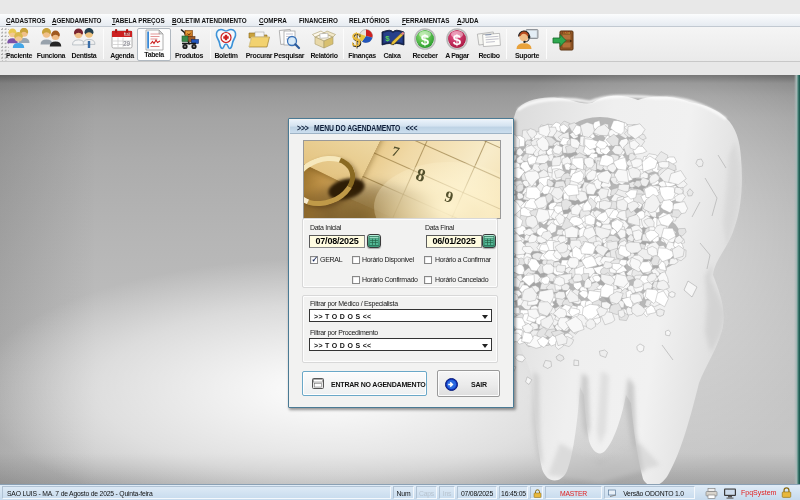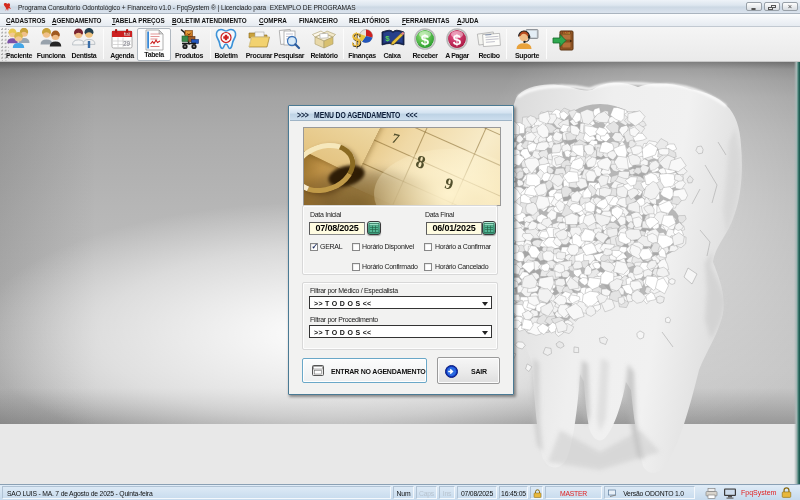--- a/index.html
+++ b/index.html
@@ -18,21 +18,21 @@
 #menu span { position:absolute; top:2.5px; letter-spacing:-0.05px; white-space:nowrap; transform:scaleX(0.9); transform-origin:left center; }
 #toolbar { position:absolute; left:0; top:27px; width:800px; height:35px;
   background:linear-gradient(#f5f5f5,#eaeaea); border-bottom:1px solid #c8c8c8; }
 .grip { position:absolute; left:1px; top:1px; width:8px; height:33px;
   background-image:radial-gradient(circle at 1.2px 1.2px,#a2a2a2 0.8px,transparent 1px);
   background-size:3.6px 3.6px; }
 .tbsep { position:absolute; top:2px; height:30px; width:1px; background:#c6c6c6; border-right:1px solid #fcfcfc; }
 .tbtn { position:absolute; top:1px; height:33px; text-align:center; }
 .tbtn .lbl { position:absolute; left:-4px; right:-4px; bottom:2px; font-size:7px; font-weight:bold; color:#111; letter-spacing:-0.35px; }
 .tbtn svg { display:block; margin:0 auto; }
-#main { position:absolute; left:0; top:62px; width:800px; height:362px;
+#main { position:absolute; left:0; top:75px; width:800px; height:420px;
   background:
    radial-gradient(ellipse 440px 165px at 41% 75%, rgba(255,255,255,1) 0%, rgba(255,255,255,0.45) 52%, rgba(255,255,255,0) 80%),
    radial-gradient(ellipse 280px 320px at 83% 42%, rgba(255,255,255,0.45) 0%, rgba(255,255,255,0) 70%),
    linear-gradient(to top, rgba(75,75,75,0.36), rgba(75,75,75,0) 10%),
    linear-gradient(to right, rgba(50,50,50,0.17), rgba(50,50,50,0) 12%),
    linear-gradient(#6a6a6a 0%, #8e8e8e 2%, #9a9a9a 5%, #a4a4a4 10%, #acacac 20%, #b6b6b6 40%, #c0c0c0 65%, #c6c6c6 85%, #c4c4c4 100%); }
 #redge { position:absolute; right:0; top:0; width:6px; height:422px;
   background:linear-gradient(to right,rgba(170,178,180,0) 0%,#aab8b8 40%,#66948c 62%,#2a6a60 80%,#174f48 100%); }
 #toothwrap { position:absolute; left:488px; top:0; width:312px; height:422px; }
 #dlg { position:absolute; left:288px; top:43px; width:226px; height:290px;
@@ -70,36 +70,20 @@
 .btn2 { position:absolute; left:148px; top:251px; width:63px; height:27px; background:linear-gradient(#f6f6f6 0%,#ebebeb 55%,#dedede 100%);
   border:1px solid #9a9a9a; box-shadow:inset 0 0 0 1px #fcfcfc; border-radius:2px; }
 .btxt { position:absolute; font-size:7px; font-weight:bold; color:#111; letter-spacing:-0.2px; white-space:nowrap; }
 #status { position:absolute; left:0; top:484px; width:800px; height:16px;
   background:linear-gradient(#e0ecf7,#c6daed); border-top:1px solid #8aa0b4; font-size:7px; color:#111; }
 .sp { position:absolute; top:1px; height:13px; border:1px solid #b0c2d4; border-right-color:#f4f8fc; border-bottom-color:#f4f8fc; }
 .sp span { position:absolute; left:0; right:0; top:3px; white-space:nowrap; font-size:6.8px; letter-spacing:-0.2px; }
 </style></head>
 <body>
 <div id="win">
-  <div id="title">
-    <svg id="appico" viewBox="0 0 10 10">
-        <path d="M2,1 C0.8,1 0.5,2.5 1.2,3.5 L3,6 L2.6,9 L4,6.5 L5,9 L5.6,6 L8,7 L6.5,4.5 C7.5,3.5 7.2,1.5 6,1.2 C5.2,1 4.6,1.5 4.2,2 C3.8,1.4 3,0.9 2,1 Z" fill="#d42a1e"></path>
-      </svg>
-    <span class="txt">Programa Consultório Odontológico + Financeiro v1.0 - FpqSystem ® | Licenciado para&nbsp;&nbsp;EXEMPLO DE PROGRAMAS</span>
-    <div class="winbtn" style="left:746px;">
-        <i style="left:4px;top:4.5px;width:5px;height:1px;border-radius:1px;"></i>
-      </div>
-    <div class="winbtn" style="left:764px;">
-        <i style="left:5.5px;top:2px;width:5px;height:3px;"></i>
-        <i style="left:3px;top:3.5px;width:5px;height:3px;background:#eee;"></i>
-      </div>
-    <div class="winbtn" style="left:782px;">
-        <span style="position:absolute;left:0;right:0;top:-1.5px;text-align:center;font-size:7.5px;color:#444;">×</span>
-      </div>
-  </div>
   <div id="menu">
 <span style="left:6px"><u>C</u>ADASTROS</span>
 <span style="left:52px"><u>A</u>GENDAMENTO</span>
 <span style="left:112px"><u>T</u>ABELA PREÇOS</span>
 <span style="left:172px"><u>B</u>OLETIM ATENDIMENTO</span>
 <span style="left:259px"><u>C</u>OMPRA</span>
 <span style="left:299px">FINANCEIRO</span>
 <span style="left:349px">RELATÓRIOS</span>
 <span style="left:402px"><u>F</u>ERRAMENTAS</span>
 <span style="left:457px"><u>A</u>JUDA</span>

